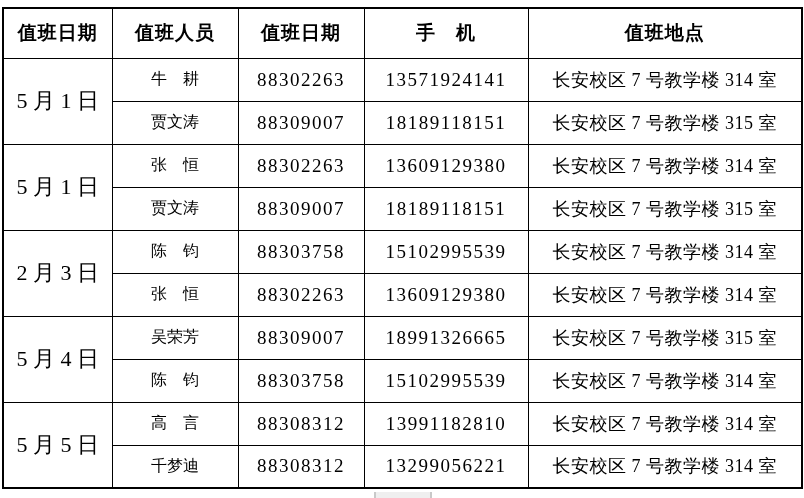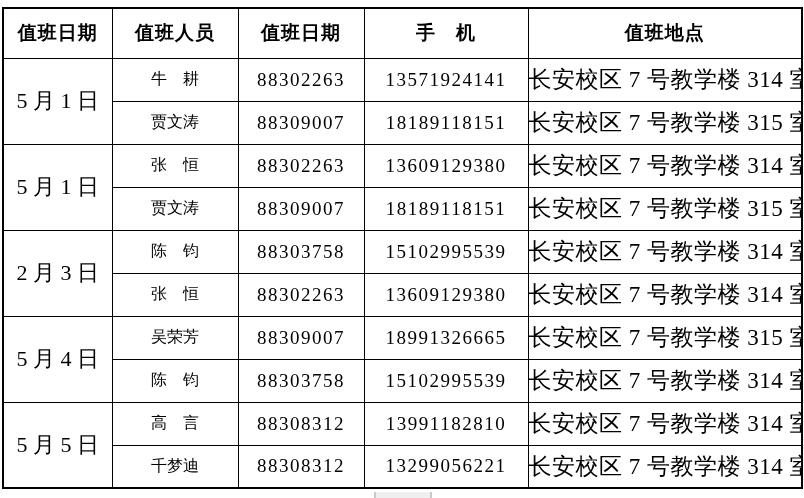--- a/index.html
+++ b/index.html
@@ -16,21 +16,21 @@
   th,td{
     border:1px solid #000;text-align:center;vertical-align:middle;
     padding:0;overflow:hidden;white-space:nowrap;
   }
   thead tr{height:50px;}
   tbody tr{height:43px;}
   th{font-weight:bold;font-size:19px;letter-spacing:1px;}
   td.date{font-size:22px;}
   td.name{font-size:16px;}
   td.num{font-size:19px;letter-spacing:1.5px;margin-left:7px;}
-  td.loc{font-size:23px;letter-spacing:0.5px;}
+  td.loc{font-size:18px;letter-spacing:0.5px;}
   .scroll-thumb{
     position:absolute;left:374px;top:492px;width:54px;height:6px;
     background:#efefef;border-left:2px solid #c9c9c9;border-right:2px solid #c9c9c9;
   }
 </style>
 </head>
 <body>
 
 <table class="duty">
   <colgroup>

